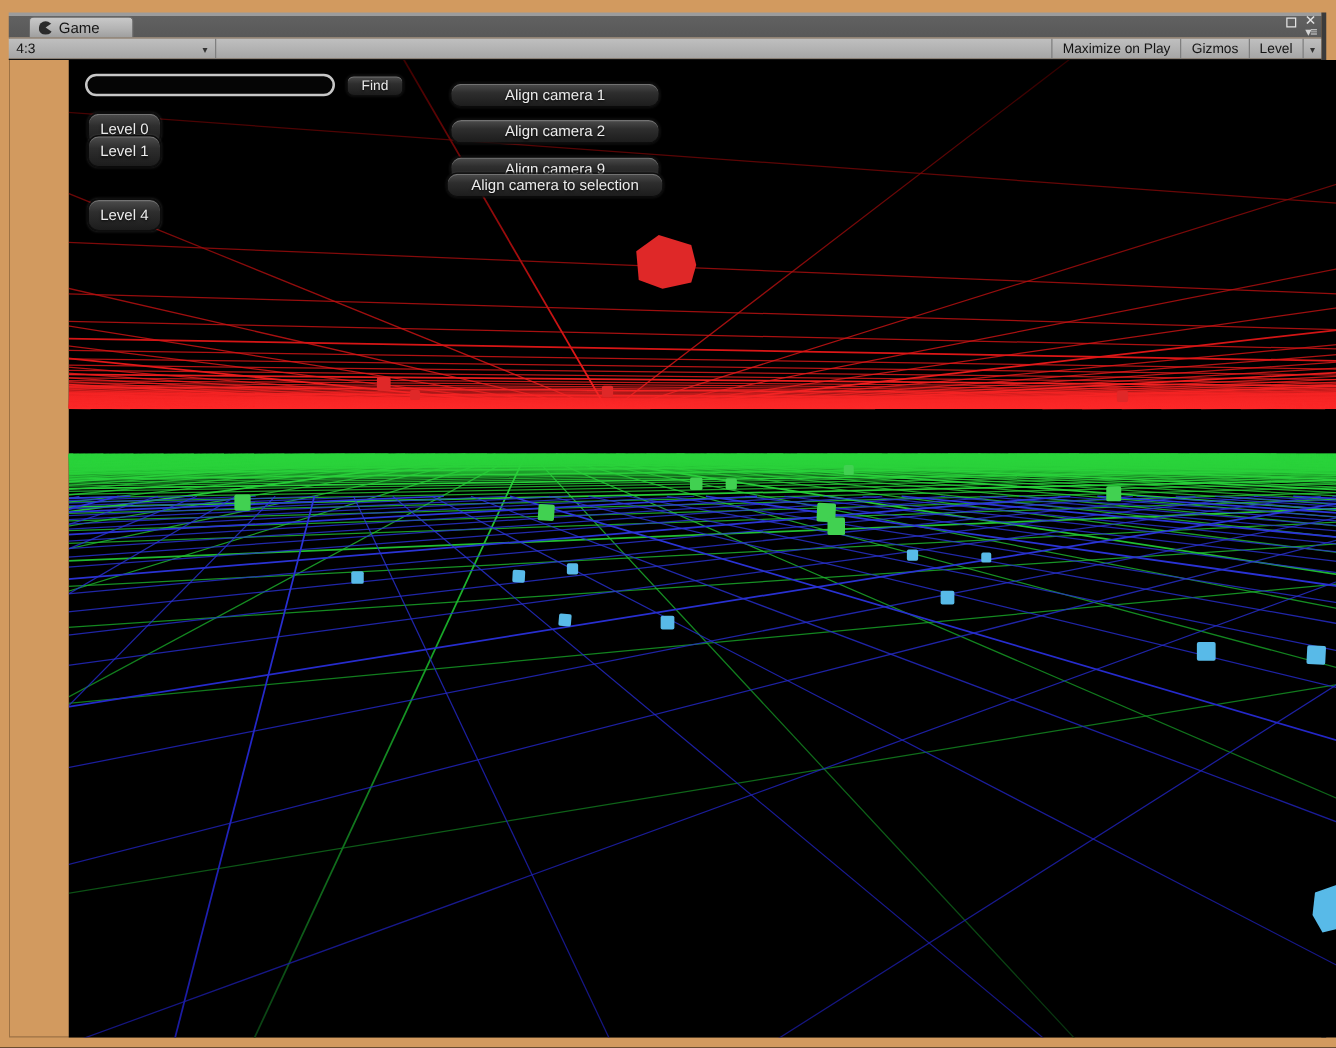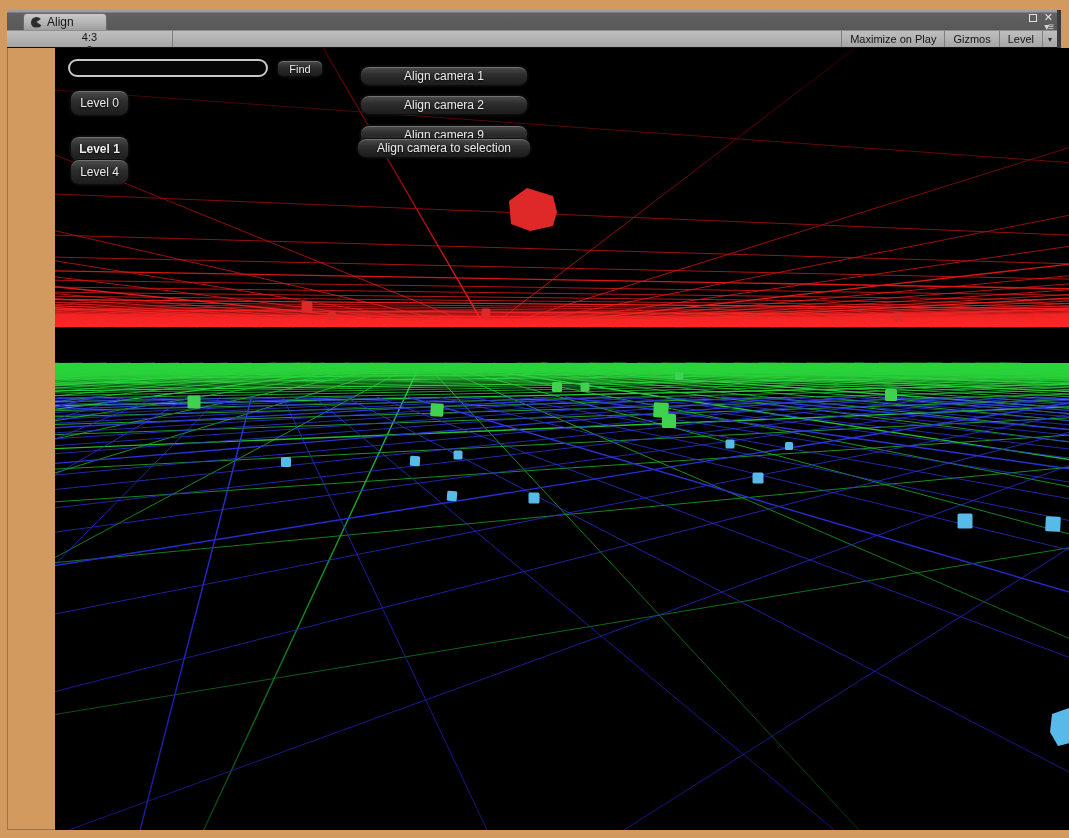--- a/index.html
+++ b/index.html
@@ -46,21 +46,21 @@
     height:16px;flex:0 0 16px;position:relative;
     background:linear-gradient(180deg,#bfbfbf 0%,#b0b0b0 60%,#a5a5a5 100%);
     border-top:1px solid #8f8f8f;border-bottom:1px solid #141414;
     box-sizing:content-box;
     font-size:11px;color:#141414;
   }
   .aspect{
     position:absolute;left:0;top:0;height:16px;width:166px;
     border-right:1px solid #7f7f7f;
     display:flex;align-items:center;justify-content:space-between;
-    padding:0 6px;box-sizing:border-box;flex-direction:column;
+    padding:0 6px;box-sizing:border-box;
   }
   .aspect .arrow{font-size:8px;color:#333;}
   .tb-right{
     position:absolute;right:0;top:0;height:16px;display:flex;align-items:stretch;
   }
   .tb-btn{
     display:flex;align-items:center;padding:2px 8px;
     border-left:1px solid #7f7f7f;white-space:nowrap;
   }
   .tb-btn.small{padding:0 5px;font-size:8px;color:#333;}
@@ -82,35 +82,35 @@
     text-shadow:0 1px 2px rgba(0,0,0,.9);
     cursor:default;
   }
   .search{
     position:absolute;left:13px;top:11px;width:200px;height:18px;box-sizing:border-box;
     background:#050505;border:2px solid #c7c7c7;border-radius:9px;
     color:#eee;font-size:12px;padding:0 7px;outline:none;
   }
   .find{left:222px;top:12px;width:46px;height:17px;border-radius:6px;font-size:11px;}
   .lvl{left:15px;width:59px;height:26px;}
-  .lvl0{top:42px;} .lvl1{top:88px;font-weight:bold;} .lvl2{top:111px;}
+  .lvl0{top:42px;} .lvl1{top:60px;} .lvl2{top:111px;}
   .align{left:305px;width:168px;height:20px;}
   .al1{top:18px;} .al2{top:47px;text-align:center;} .al3{top:77px;}
   .al4{top:90px;left:302px;width:174px;}
 </style>
 </head>
 <body>
 
 <div class="window">
   <div class="window-main">
 
     <div class="header">
       <div class="tab">
         <span class="pacman"></span>
-        <span>Align</span>
+        <span>Game</span>
       </div>
       <div class="win-controls">
         <div class="win-row1">
           <span class="restore-box"></span>
           <span class="close-x">✕</span>
         </div>
         <span class="menu-glyph">▾≡</span>
       </div>
     </div>
 

